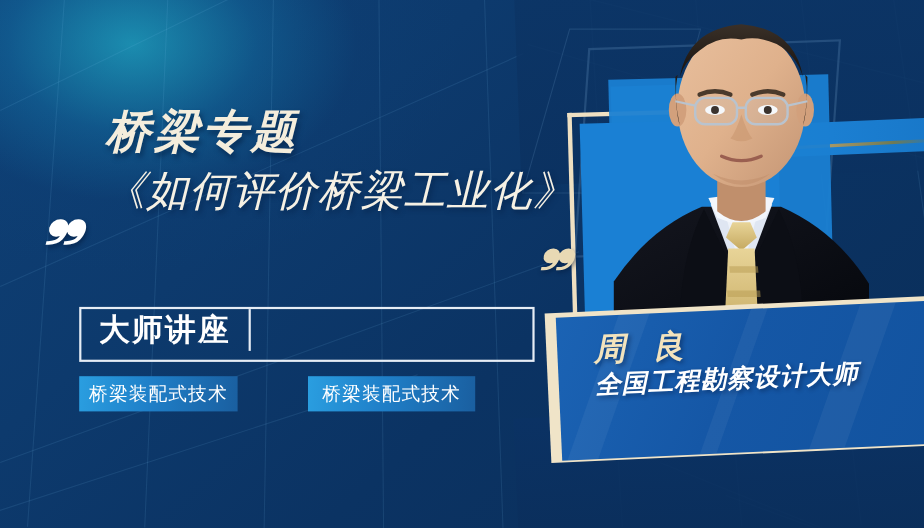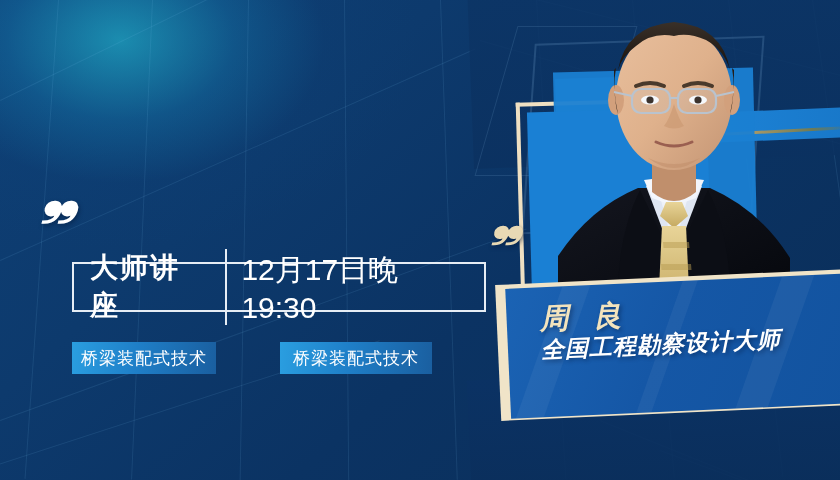--- a/index.html
+++ b/index.html
@@ -102,22 +102,22 @@
   }
   .q-close {
     position:absolute; left:492px; top:198px;
     font-size:46px; font-weight:700; font-style:italic;
     color:#e8d9b4; line-height:1; letter-spacing:-4px;
     text-shadow:1px 2px 4px rgba(0,20,50,.5);
   }
 
   
   .lecture-box {
-    position:absolute; left:72px; top:262px; height:50px; width:414px;
-    border:2px solid #e6edf5; display:flex; align-items:center;
+    position:absolute; left:72px; top:279px; height:50px; width:414px;
+    border:2px solid #e6edf5; display:flex; align-items:flex-start;
   }
   .lb-left {
     display:flex; align-items:center; justify-content:center;
     padding:0 16px; border-right:2px solid #e6edf5;
   }
   .lb-left span {
     font-size:28px; font-weight:700; color:#ffffff; letter-spacing:2px;
   }
   .lb-right { display:flex; align-items:center; padding:0 12px 0 14px; }
   .lb-right span {
@@ -277,29 +277,30 @@
       <path d="M118 94 Q113 110 108 116 Q118 121 128 116 Q123 110 118 94" fill="#cc9a74" opacity=".7"></path>
 
       <path d="M100 132 Q118 140 136 132" stroke="#9a5f50" stroke-width="3" fill="none" stroke-linecap="round"></path>
 
       <path d="M92 148 Q118 160 144 148 Q118 168 92 148" fill="#bd8a67" opacity=".45"></path>
     </svg>
   </div>
 
   <div class="q-open">❠</div>
   <div class="headline">
+    <div class="h-title">桥梁专题</div>
+    <div class="h-sub-wrap">
+      <div class="h-sub">《如何评价桥梁工业化》</div>
+    </div>
   </div>
   <div class="q-close">❠</div>
 
   <div class="lecture-box">
     <div class="lb-left">
       <span>大师讲座</span>
-    </div>
-    <div class="lb-right">
-      <span>12月17日晚19:30</span>
     </div>
   </div>
 
   <div class="tag t1">
     <span>桥梁装配式技术</span>
   </div>
   <div class="tag t2">
     <span>桥梁装配式技术</span>
   </div>
 

